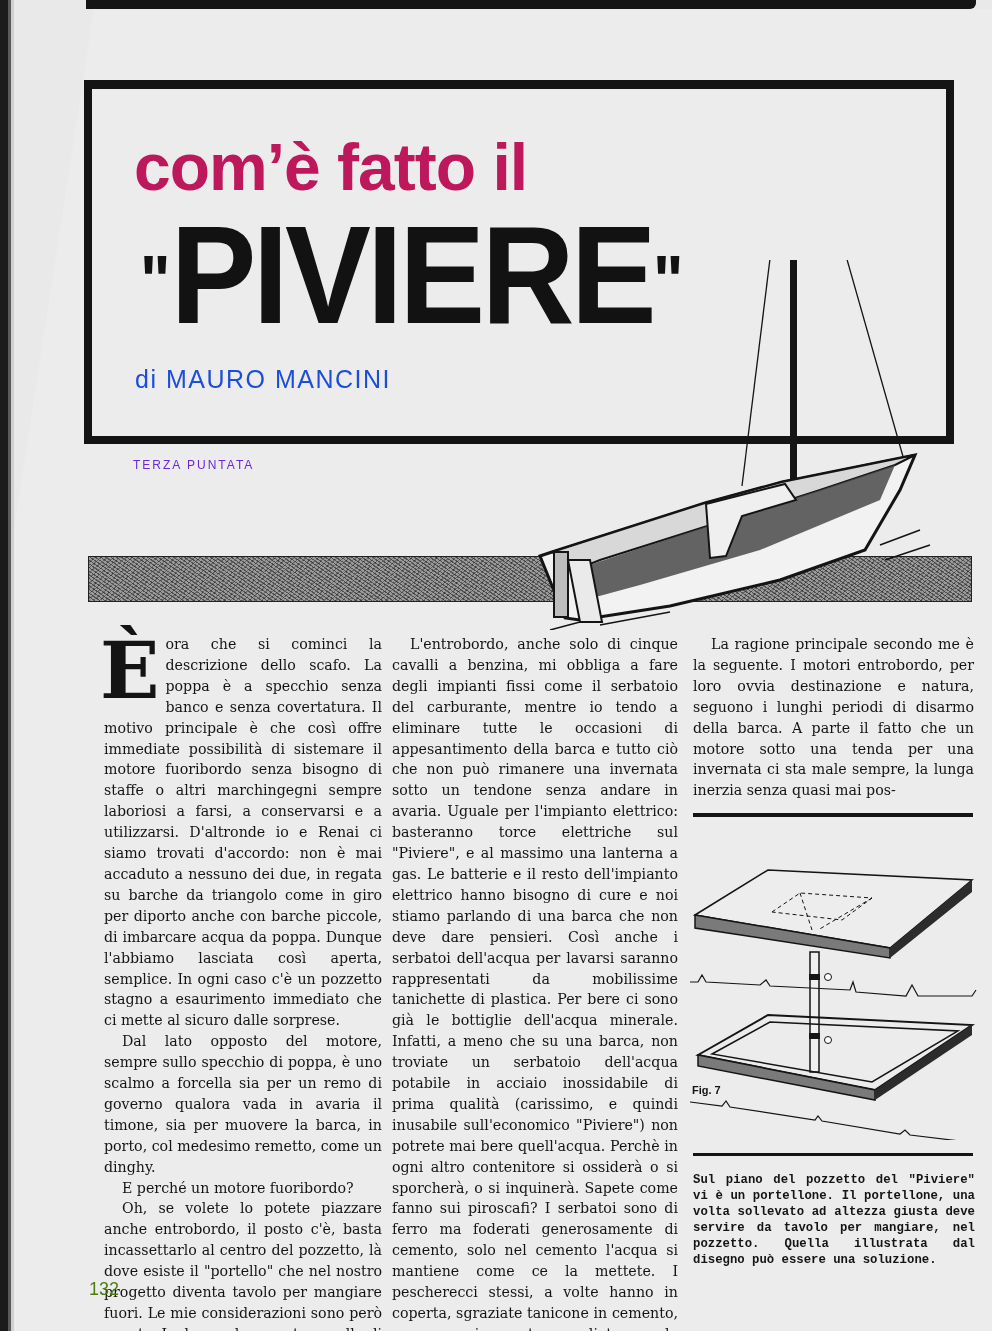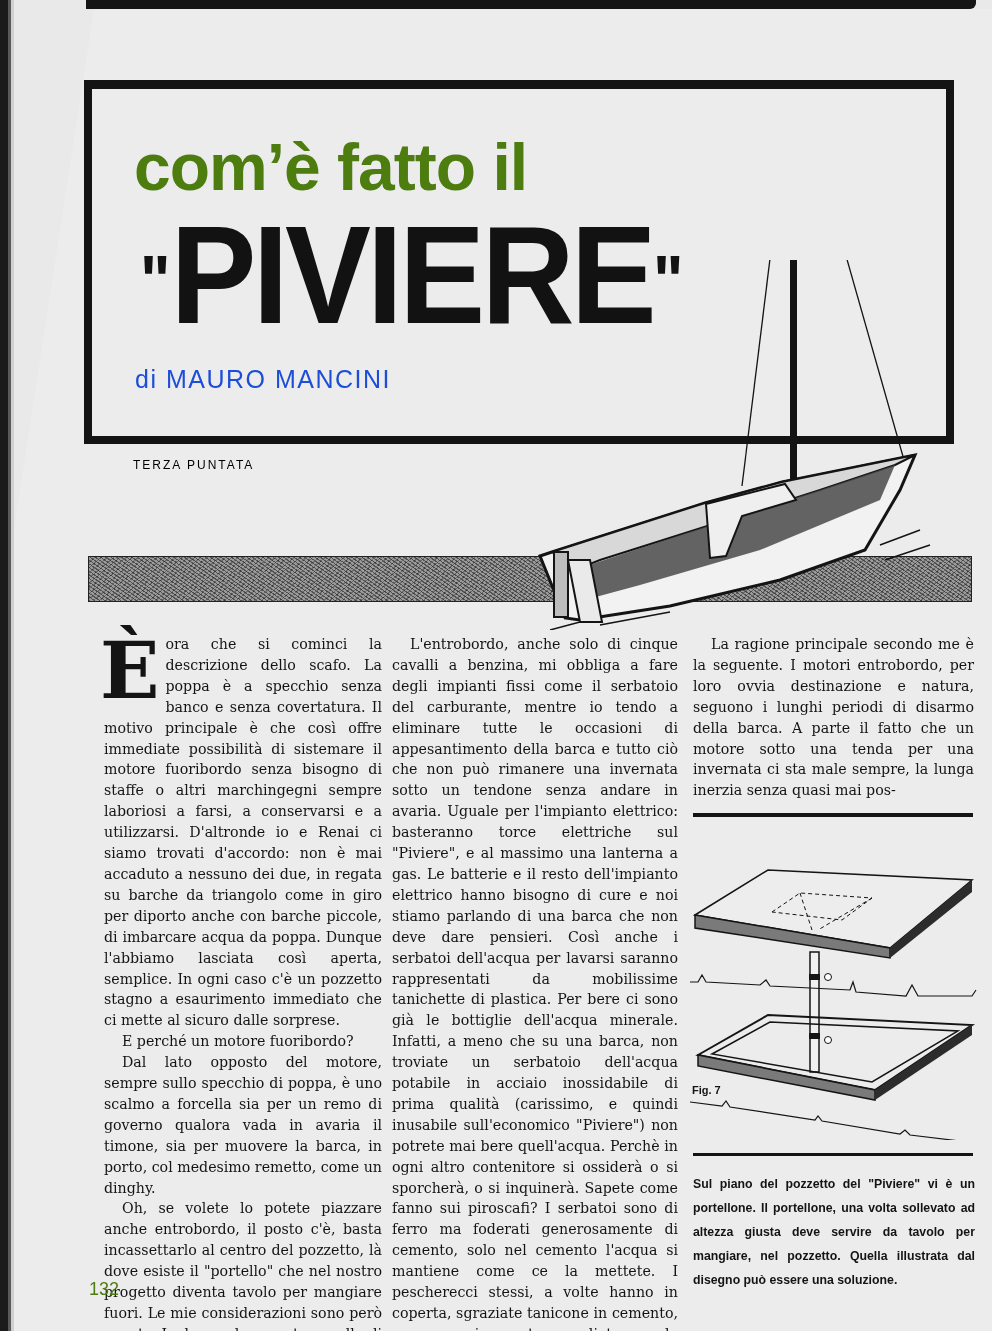--- a/index.html
+++ b/index.html
@@ -24,36 +24,36 @@
     clip-path:polygon(80px 0, 100% 0, 100% 100%, 0 100%, 0 520px);
   }
   
   .title-box {
     position:absolute; left:84px; top:80px; width:870px; height:364px;
     border:8px solid #141414; border-top-width:9px; box-sizing:border-box;
   }
   .title-line1 {
     position:absolute; left:134px; top:132px;
     font-family:"Liberation Sans", sans-serif; font-weight:bold;
-    font-size:66px; letter-spacing:-1px; line-height:70px; color:#4d7c0f;
+    font-size:66px; letter-spacing:-1px; line-height:70px; color:#be185d;
   }
   .title-line2 {
     position:absolute; left:140px; top:210px;
     font-family:"Liberation Sans", sans-serif; font-weight:bold;
     font-size:140px; line-height:130px; letter-spacing:-4px; color:#121212;
     transform:scaleX(0.92); transform-origin:left top;
   }
   .title-line2 .q { font-size:70px; vertical-align:top; position:relative; top:6px; letter-spacing:0; }
   .byline {
     position:absolute; left:135px; top:365px;
     font-family:"Liberation Sans", sans-serif; font-size:25px; letter-spacing:1.5px; color:#1d4ed8;
   }
   .subtitle {
     position:absolute; left:133px; top:458px;
-    font-family:"Liberation Sans", sans-serif; font-size:12px; letter-spacing:2px; color:#000000;
+    font-family:"Liberation Sans", sans-serif; font-size:12px; letter-spacing:2px; color:#6d28d9;
   }
   
   .band {
     position:absolute; left:88px; top:556px; width:882px; height:44px;
     border:1px solid #222;
     background:
       repeating-linear-gradient(35deg, rgba(20,20,20,.55) 0 1px, transparent 1px 3px),
       repeating-linear-gradient(-40deg, rgba(20,20,20,.35) 0 1px, transparent 1px 4px),
       #9a9a9a;
   }
@@ -78,22 +78,22 @@
   .fig-rule-bottom {
     position:absolute; left:693px; top:1153px; width:280px; height:3px; background:#141414;
   }
   .fig-drawing { position:absolute; left:690px; top:820px; width:300px; height:320px; }
   .fig-label {
     position:absolute; left:692px; top:1084px;
     font-family:"Liberation Sans", sans-serif; font-weight:bold; font-size:11px;
   }
   .fig-caption {
     position:absolute; left:693px; top:1172px; width:282px;
-    font-family:Liberation Sans, sans-serif; font-weight:bold; font-size:12.3px;
-    line-height:24px; text-align:justify;
+    font-family:Liberation Mono, monospace; font-weight:bold; font-size:12.3px;
+    line-height:16px; text-align:justify;
   }
   .page-number {
     position:absolute; left:89px; top:1279px;
     font-family:"Liberation Sans", sans-serif; font-size:18px; color:#4d7c0f;
   }
 </style>
 </head>
 <body>
 
 <div class="paper"></div>
@@ -124,22 +124,22 @@
   <path d="M186,244 L265,224 L276,240 L222,256 L206,296 L190,298 Z" fill="#efefef" stroke="#141414" stroke-width="2"></path>
 
   <rect x="34" y="292" width="14" height="65" fill="#bdbdbd" stroke="#141414" stroke-width="2"></rect>
   <path d="M48,300 L70,300 L82,362 L60,362 Z" fill="#eaeaea" stroke="#141414" stroke-width="2"></path>
 
   <path d="M360,285 L400,270 M365,300 L410,285 M80,365 L150,352 M30,370 L60,362" stroke="#141414" stroke-width="1.5" fill="none"></path>
 </svg>
 
 <div class="col col1">
   <p class="noindent"><span class="dropcap">È</span><span>ora che si cominci la descrizione dello scafo. La poppa è a specchio senza banco e senza covertatura. Il motivo principale è che così offre immediate possibilità di sistemare il motore fuoribordo senza bisogno di staffe o altri marchingegni sempre laboriosi a farsi, a conservarsi e a utilizzarsi. D'altronde io e Renai ci siamo trovati d'accordo: non è mai accaduto a nessuno dei due, in regata su barche da triangolo come in giro per diporto anche con barche piccole, di imbarcare acqua da poppa. Dunque l'abbiamo lasciata così aperta, semplice. In ogni caso c'è un pozzetto stagno a esaurimento immediato che ci mette al sicuro dalle sorprese.</span></p>
+  <p>Dal lato opposto del motore, sempre sullo specchio di poppa, è uno scalmo a forcella sia per un remo di governo qualora vada in avaria il timone, sia per muovere la barca, in porto, col medesimo remetto, come un dinghy.</p>
   <p>E perché un motore fuoribordo?</p>
-  <p>Dal lato opposto del motore, sempre sullo specchio di poppa, è uno scalmo a forcella sia per un remo di governo qualora vada in avaria il timone, sia per muovere la barca, in porto, col medesimo remetto, come un dinghy.</p>
   <p>Oh, se volete lo potete piazzare anche entrobordo, il posto c'è, basta incassettarlo al centro del pozzetto, là dove esiste il "portello" che nel nostro progetto diventa tavolo per mangiare fuori. Le mie considerazioni sono però queste. La barca deve costare nulla di mantenimento, deve realmente essere lasciata sotto un tendone per invernate intere, logico che, dopo aver tolti con la disinvoltura che abbiamo visto le vele, l'albero e il pulpito, possa portarmi a casa anche il motore. Il "Piviere" è barca da piccola crociera e con un buon motore fuoribordo posso già programmare degli itinerari di soddisfazione; non ho bisogno di altro. I motori fuoribordo in genere hanno raggiunto una tale perfezione meccanica e una tale possibilità di lavoro continuativo, da farli senz'altro preferire per barche come il "Piviere".</p>
 </div>
 
 <div class="col col2">
   <p>L'entrobordo, anche solo di cinque cavalli a benzina, mi obbliga a fare degli impianti fissi come il serbatoio del carburante, mentre io tendo a eliminare tutte le occasioni di appesantimento della barca e tutto ciò che non può rimanere una invernata sotto un tendone senza andare in avaria. Uguale per l'impianto elettrico: basteranno torce elettriche sul "Piviere", e al massimo una lanterna a gas. Le batterie e il resto dell'impianto elettrico hanno bisogno di cure e noi stiamo parlando di una barca che non deve dare pensieri. Così anche i serbatoi dell'acqua per lavarsi saranno rappresentati da mobilissime tanichette di plastica. Per bere ci sono già le bottiglie dell'acqua minerale. Infatti, a meno che su una barca, non troviate un serbatoio dell'acqua potabile in acciaio inossidabile di prima qualità (carissimo, e quindi inusabile sull'economico "Piviere") non potrete mai bere quell'acqua. Perchè in ogni altro contenitore si ossiderà o si sporcherà, o si inquinerà. Sapete come fanno sui piroscafi? I serbatoi sono di ferro ma foderati generosamente di cemento, solo nel cemento l'acqua si mantiene come ce la mettete. I pescherecci stessi, a volte hanno in coperta, sgraziate tanicone in cemento, oppure si portano dietro... le damigiane. Altri mezzi veramente "sani" non ve ne sono. La lamiera zincata comincia a far ruggine nei punti di saldatura dopo una settimana e il lamierino di ottone crea altri problemacci di ossidazione. Tanto vale dunque affidarsi alle bottiglie dell'acqua minerale tenute in ghiacciaia.</p>
 
 </div>
 
 <div class="col col3">
   <p>La ragione principale secondo me è la seguente. I motori entrobordo, per loro ovvia destinazione e natura, seguono i lunghi periodi di disarmo della barca. A parte il fatto che un motore sotto una tenda per una invernata ci sta male sempre, la lunga inerzia senza quasi mai pos-</p>

